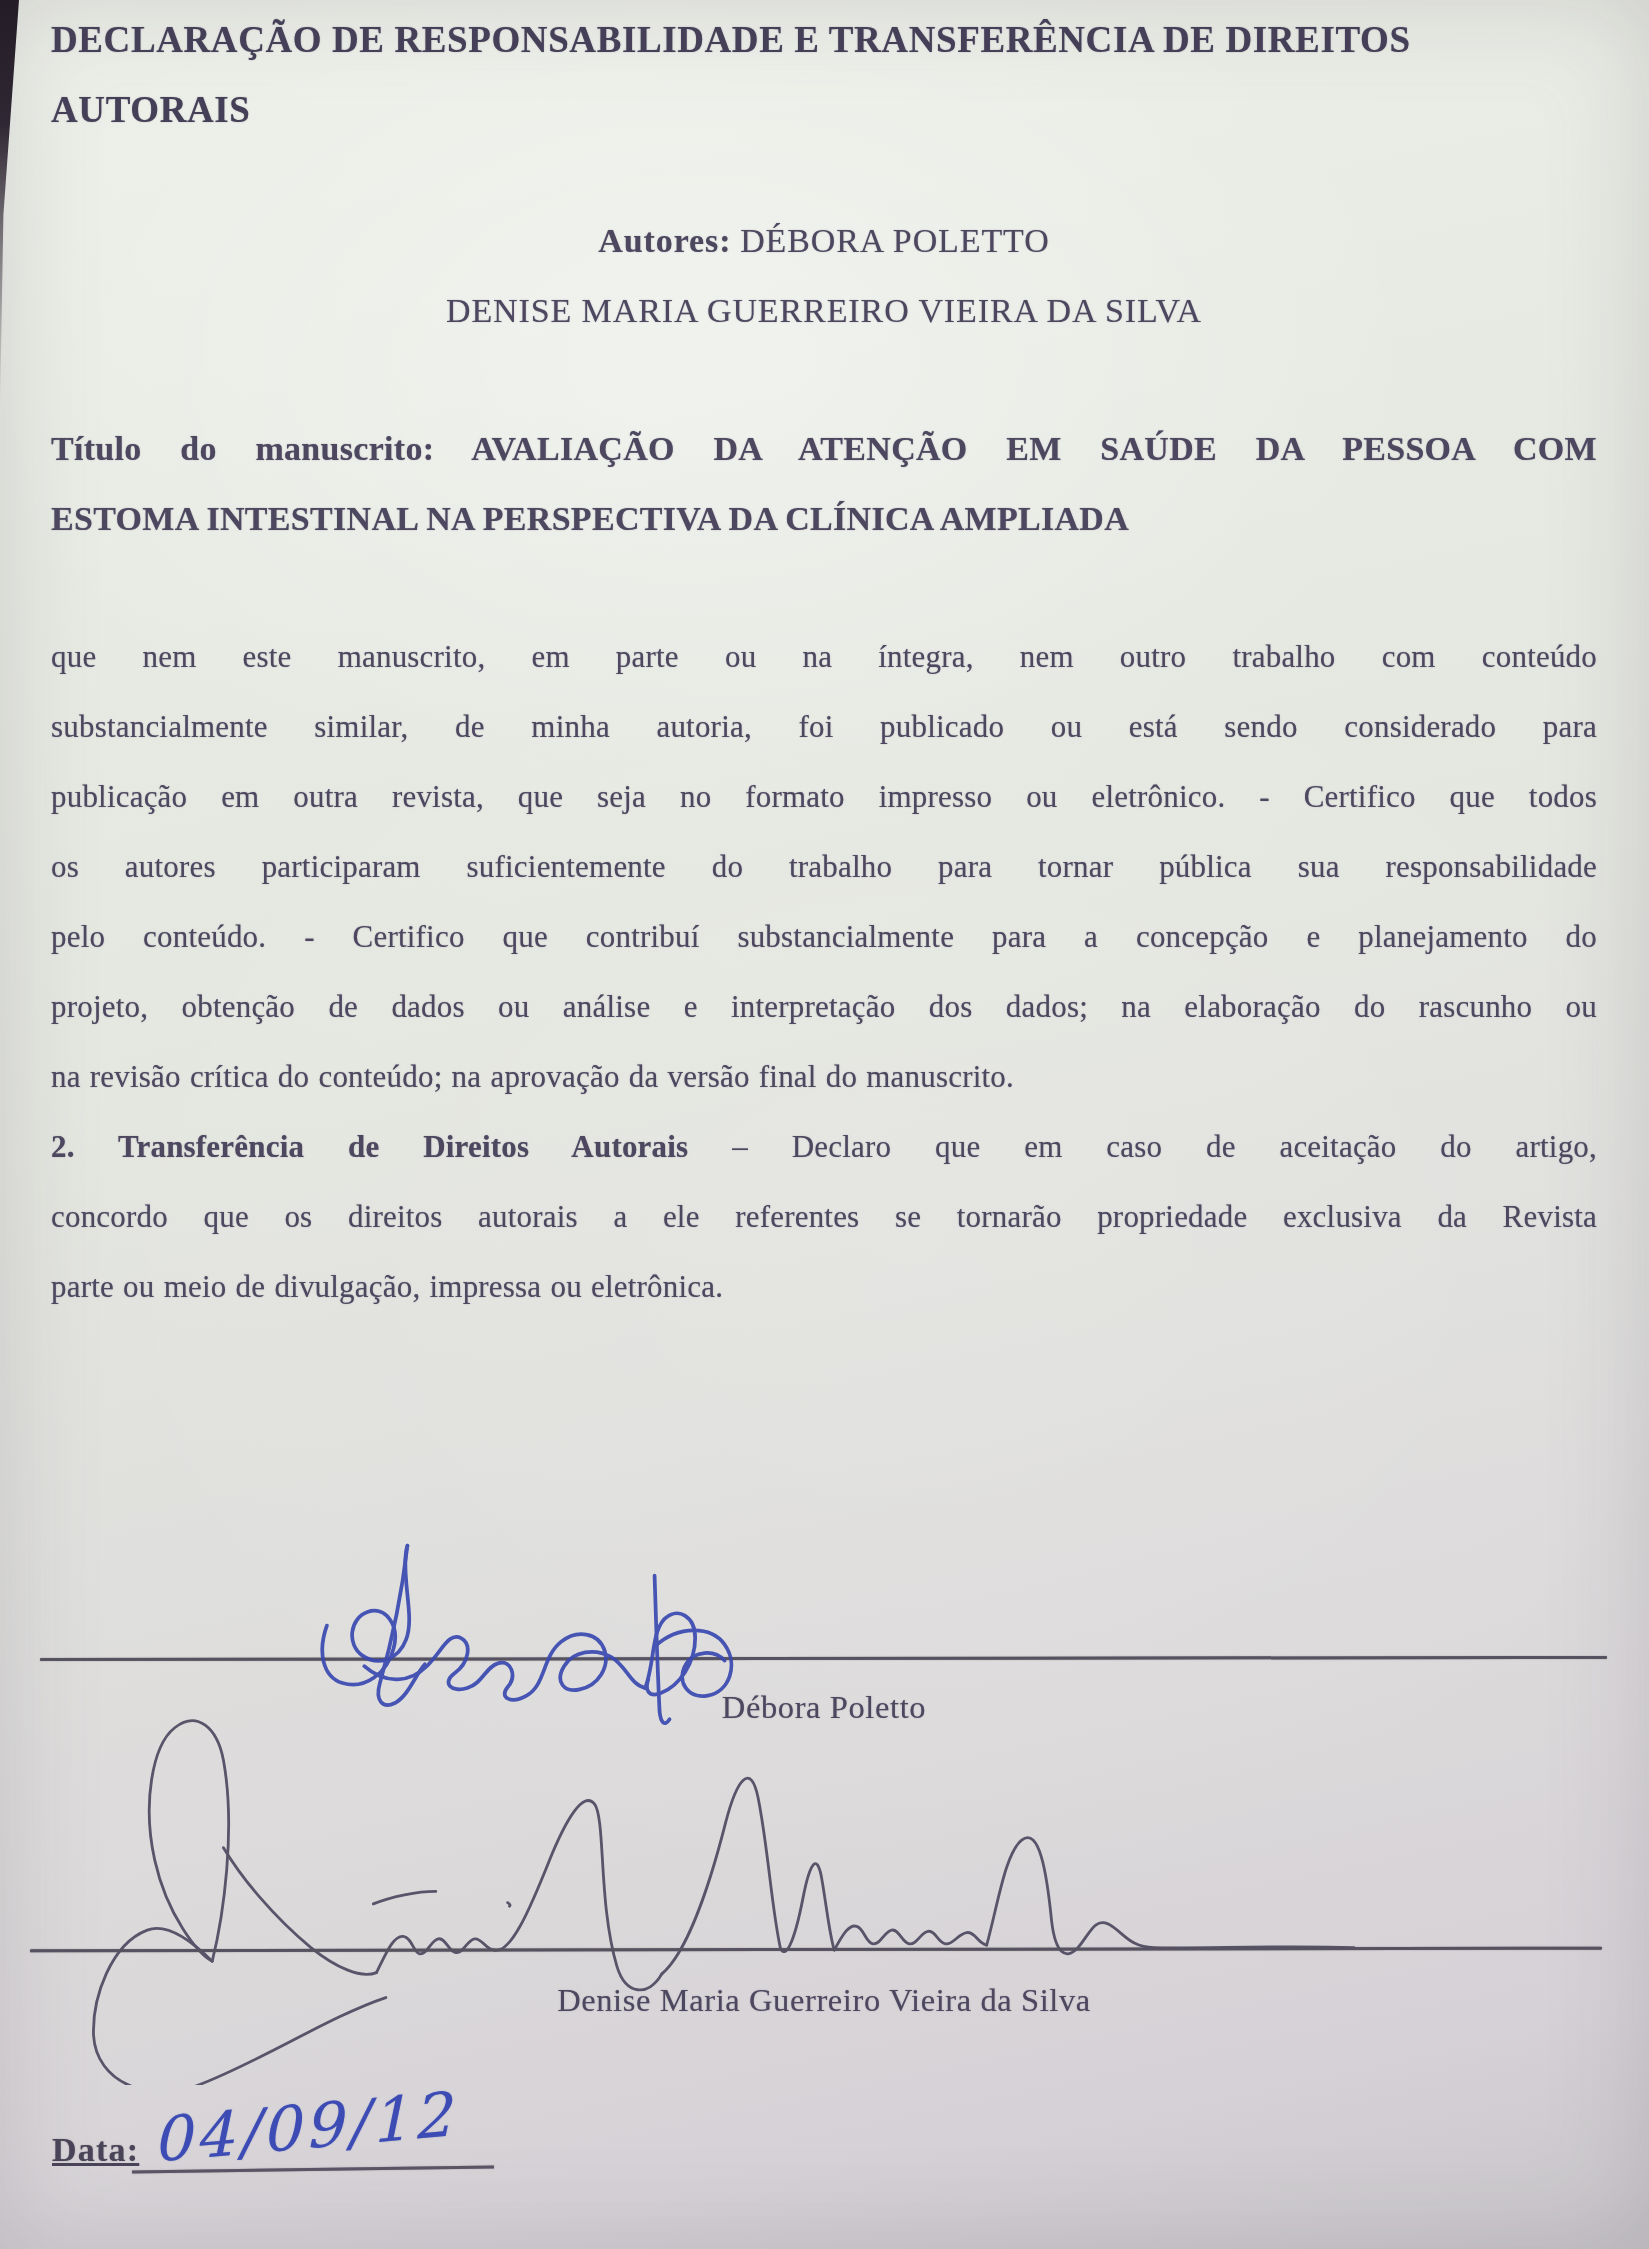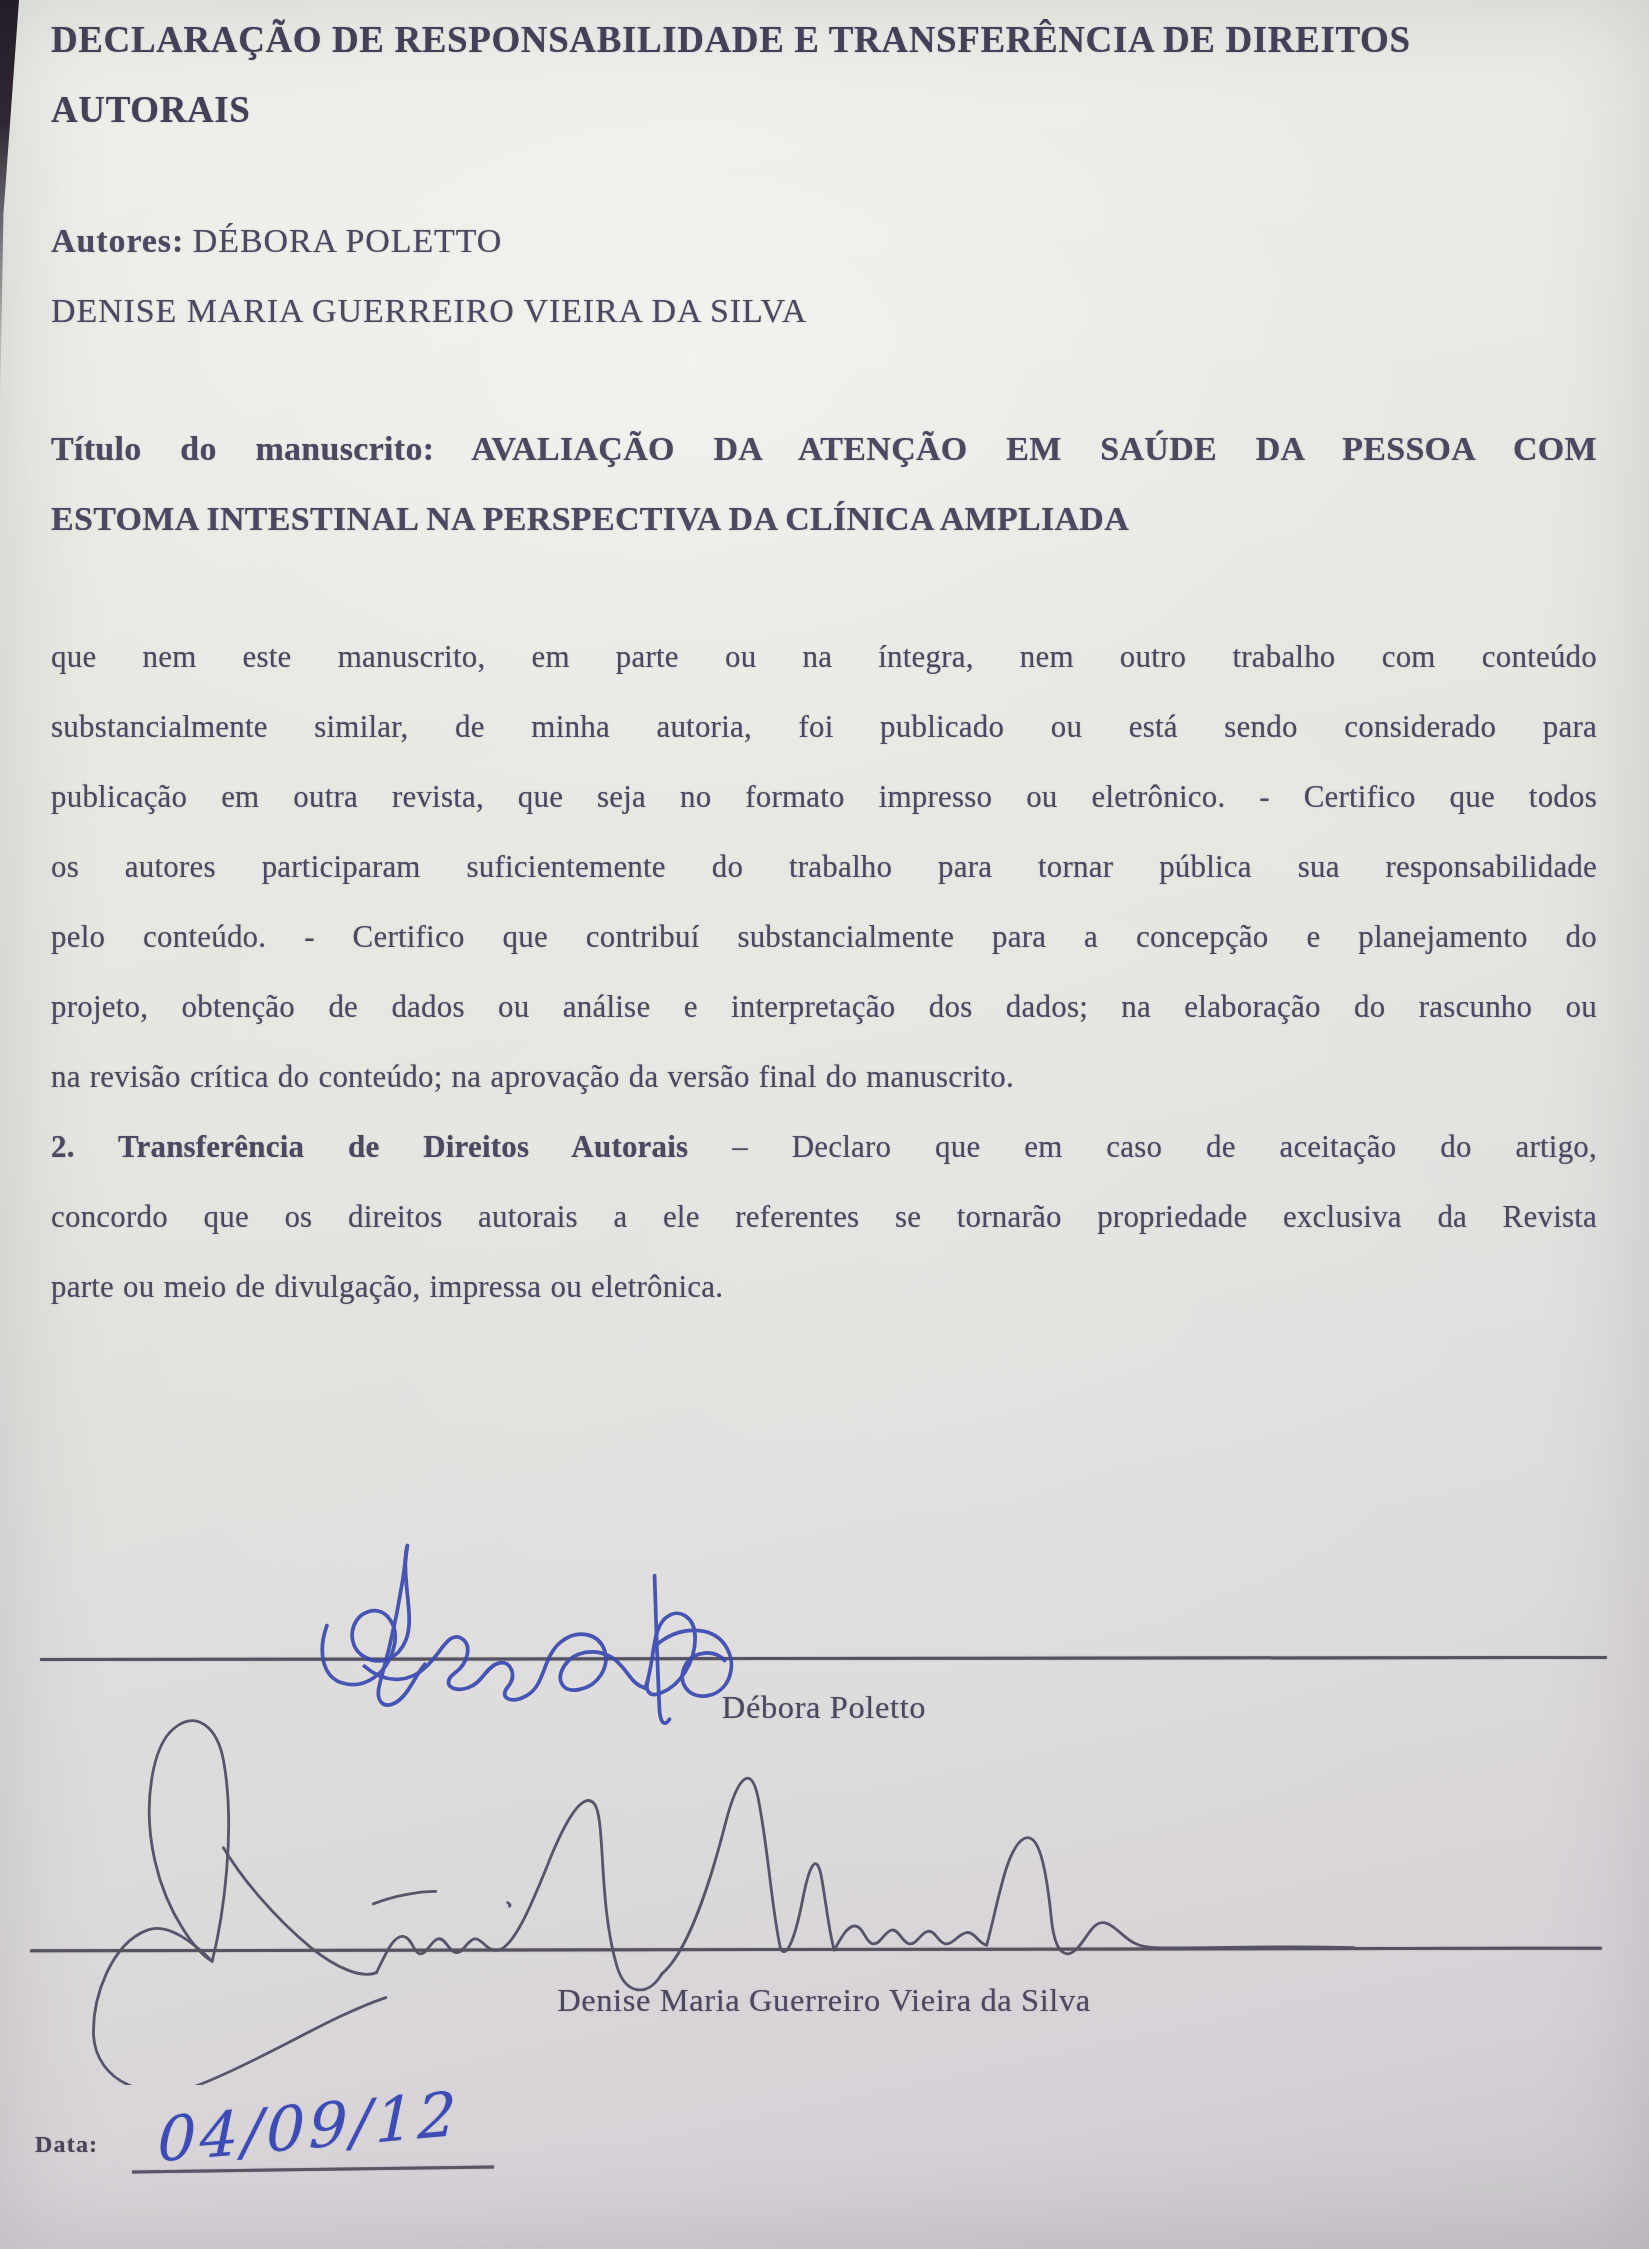--- a/index.html
+++ b/index.html
@@ -49,41 +49,41 @@
 
   .sig-svg { position: absolute; }
   .sig-blue { left: 305px; top: 1532px; }
   .sig-dark { left: 36px; top: 1704px; }
 
   .printed-name { position: absolute; left: 51px; width: 1546px; text-align: center;
     font-size: 32.5px; letter-spacing: 0.6px; color: #4d4760; text-shadow: 0 0 1.2px rgba(77,71,96,0.5); }
   .name-1 { top: 1689px; }
   .name-2 { top: 1982px; }
 
-  .date-row { position: absolute; left: 35px; top: 2131px; font-size: 24px; font-weight: bold;
-    letter-spacing: 1.2px; color: #4a4458; text-shadow: 0 0 1.2px rgba(74,68,88,0.55); }
+  .date-row { position: absolute; left: 52px; top: 2131px; font-size: 34px; font-weight: bold;
+    letter-spacing: 1.2px; color: #4a4458; text-shadow: 0 0 1.2px rgba(74,68,88,0.55); text-decoration: underline; }
   .date-underline { position: absolute; left: 132px; top: 2168px; width: 362px; height: 3.1px;
     background: #5a5565; transform: rotate(-0.8deg); box-shadow: 0 0 1.2px rgba(90,85,101,0.6); }
   .date-value { position: absolute; left: 157px; top: 2091px; font-size: 61px; font-style: italic;
     font-family: "DejaVu Serif", serif; color: #3c4cb4; letter-spacing: 3.7px;
     transform: rotate(-5deg) skewX(-6deg); text-shadow: 0 0 1.2px rgba(60,76,180,0.45); }
 </style>
 </head>
 <body>
 
 <div class="page">
 
   <div class="scan-edge"></div>
 
   <div class="content doc-title" style="position:absolute;">
     <div>DECLARAÇÃO DE RESPONSABILIDADE E TRANSFERÊNCIA DE DIREITOS</div>
     <div>AUTORAIS</div>
   </div>
 
-  <div class="content authors" style="position:absolute;">
+  <div class="content authors" style="position:absolute;text-align:center;">
     <div><span class="lbl">Autores:</span><span>DÉBORA POLETTO</span></div>
     <div>DENISE MARIA GUERREIRO VIEIRA DA SILVA</div>
   </div>
 
   <div class="content manuscript" style="position:absolute;">
     <div class="jline"><span class="b">Título do manuscrito:</span> <span>AVALIAÇÃO DA ATENÇÃO EM SAÚDE DA PESSOA COM</span></div>
     <div class="jline last">ESTOMA INTESTINAL NA PERSPECTIVA DA CLÍNICA AMPLIADA</div>
   </div>
 
   <div class="content decl" style="position:absolute;">

